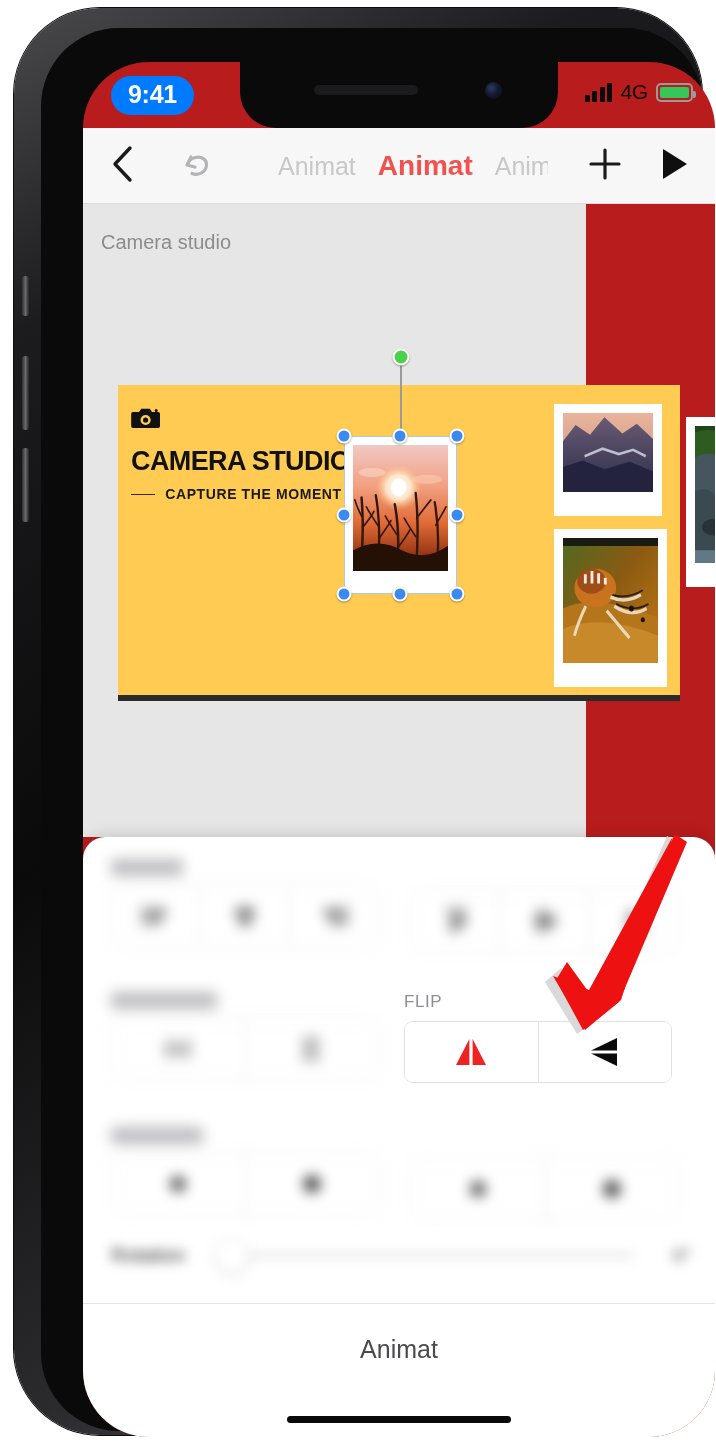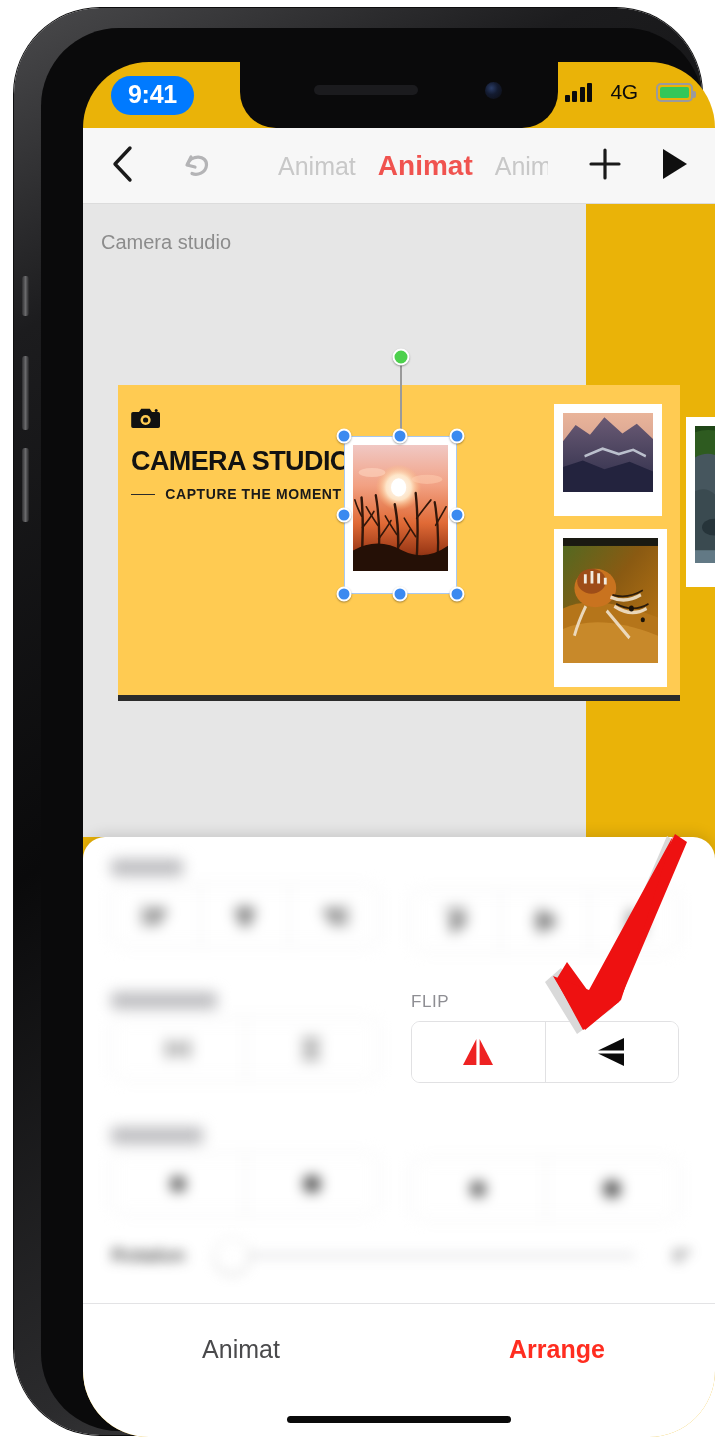--- a/index.html
+++ b/index.html
@@ -26,21 +26,21 @@
     left: 27px; top: 20px;
     width: 662px; height: 1403px;
     border-radius: 78px;
     background: #0a0a0b;
   }
   #screen {
     position: absolute;
     left: 42px; top: 34px;
     width: 632px; height: 1375px;
     border-radius: 66px;
-    background: #eab308;
+    background: #b91c1c;
     overflow: hidden;
   }
 
   
   .side-btn { position: absolute; background: linear-gradient(90deg,#2e2e30,#6a6a6c,#242426); border-radius: 3px; }
   #btn-mute  { left: 8px;  top: 268px; width: 7px; height: 40px; }
   #btn-volup { left: 8px;  top: 348px; width: 7px; height: 74px; }
   #btn-voldn { left: 8px;  top: 440px; width: 7px; height: 74px; }
   #btn-power { right: 8px; top: 388px; width: 7px; height: 116px; }
 
@@ -70,21 +70,21 @@
   }
   #time-pill {
     position: absolute; left: 28px; top: 14px;
     background: #007aff; color: #ffffff;
     font-size: 25px; font-weight: bold;
     padding: 4px 17px 6px; border-radius: 20px;
     letter-spacing: -0.3px;
   }
   #status-right {
     position: absolute; right: 22px; top: 18px;
-    display: flex; align-items: center; gap: 18px;
+    display: flex; align-items: center; gap: 8px;
   }
   #signal-bars { display: flex; align-items: flex-end; gap: 2.5px; height: 19px; }
   #signal-bars i { display:block; width: 5px; background: #0b0b0b; border-radius: 1px; }
   #signal-bars i:nth-child(1){ height: 7px; }
   #signal-bars i:nth-child(2){ height: 11px; }
   #signal-bars i:nth-child(3){ height: 15px; }
   #signal-bars i:nth-child(4){ height: 19px; }
   #network-label { font-size: 21px; color: #0b0b0b; font-weight: 500; letter-spacing: -0.2px; }
   #battery-shell {
     position: relative; width: 37px; height: 19px;
@@ -528,21 +528,21 @@
             <div class="seg-btn">
               <svg width="26" height="24" viewBox="0 0 26 24">
                 <rect x="3" y="2" width="18" height="3" fill="#444"></rect>
                 <rect x="6" y="10" width="12" height="4" fill="#444"></rect>
                 <rect x="3" y="19" width="18" height="3" fill="#444"></rect>
               </svg>
             </div>
           </div>
         </div>
 
-        <div class="panel-section" style="left:328px; top:155px; width:268px;">
+        <div class="panel-section" style="left:321px; top:155px; width:268px;">
           <div class="section-label">FLIP</div>
           <div class="seg-group">
             <div class="seg-btn">
               <svg width="40" height="34" viewBox="0 0 40 34">
                 <path d="M18.4 4 L18.4 30 L5 30 Z" fill="#ee2222"></path>
                 <path d="M21.6 4 L21.6 30 L35 30 Z" fill="#ee2222"></path>
               </svg>
             </div>
             <div class="seg-btn">
               <svg width="40" height="34" viewBox="0 0 40 34">
@@ -587,21 +587,20 @@
         <div id="rotation-row" class="blurred-light">
           <div id="rotation-label">Rotation</div>
           <div id="rotation-track">
             <div id="rotation-knob"></div>
           </div>
           <div id="rotation-value">0°</div>
         </div>
 
         <div id="panel-tabbar">
           <div class="panel-tab" id="tab-picture">Animat</div>
-          <div class="panel-tab" id="tab-arrange">Arrange</div>
         </div>
       </div>
 
       <div id="home-indicator"></div>
 
       <svg id="annotation-arrow" viewBox="0 0 190 210">
         <path d="M152 4 L78 176 L46 136 L30 150 L62 202 L98 176 L164 12 Z" fill="#d9d9d9" transform="translate(-8,2)"></path>
         <path d="M152 4 L70 168 L44 132 L33 150 L60 200 L96 172 L164 12 Z" fill="#ee1111"></path>
         <path d="M150 6 L66 160 L30 146 L62 200 L98 170 Z" fill="#ee1111"></path>
       </svg>

